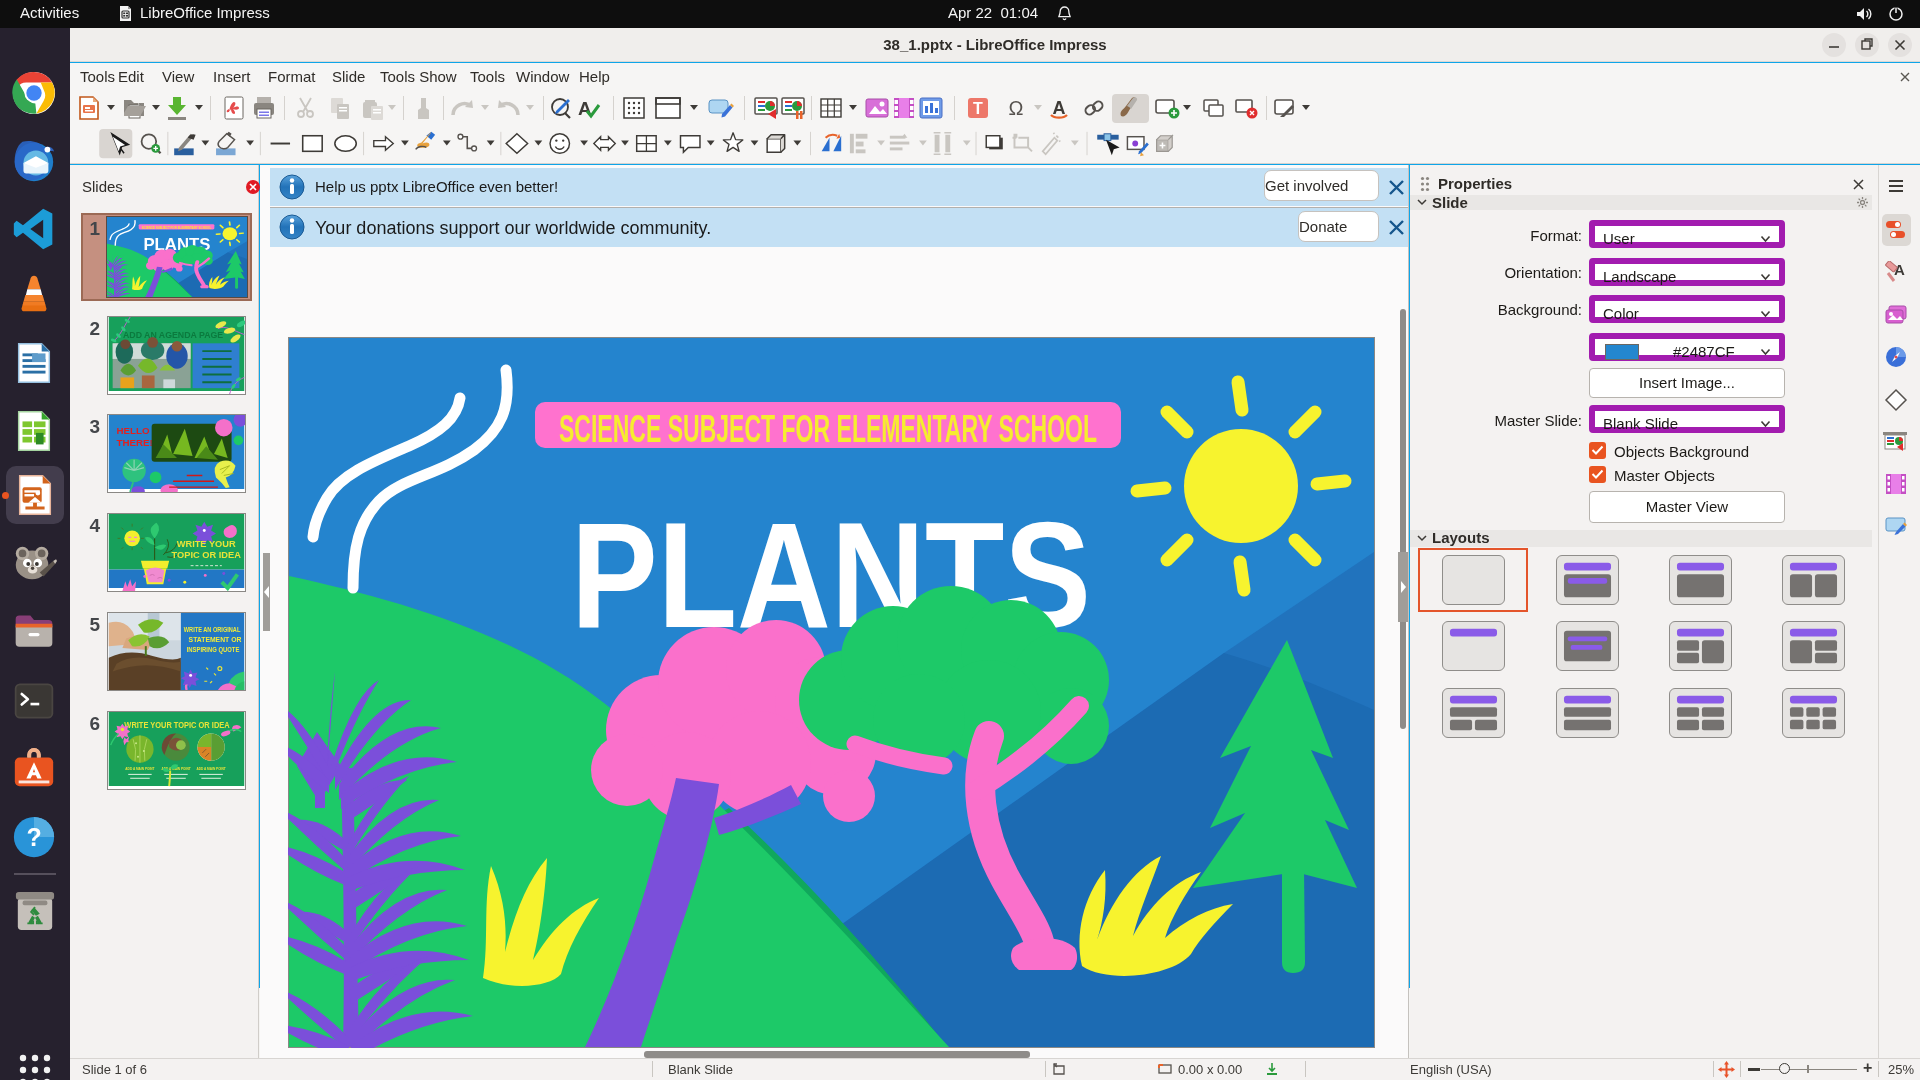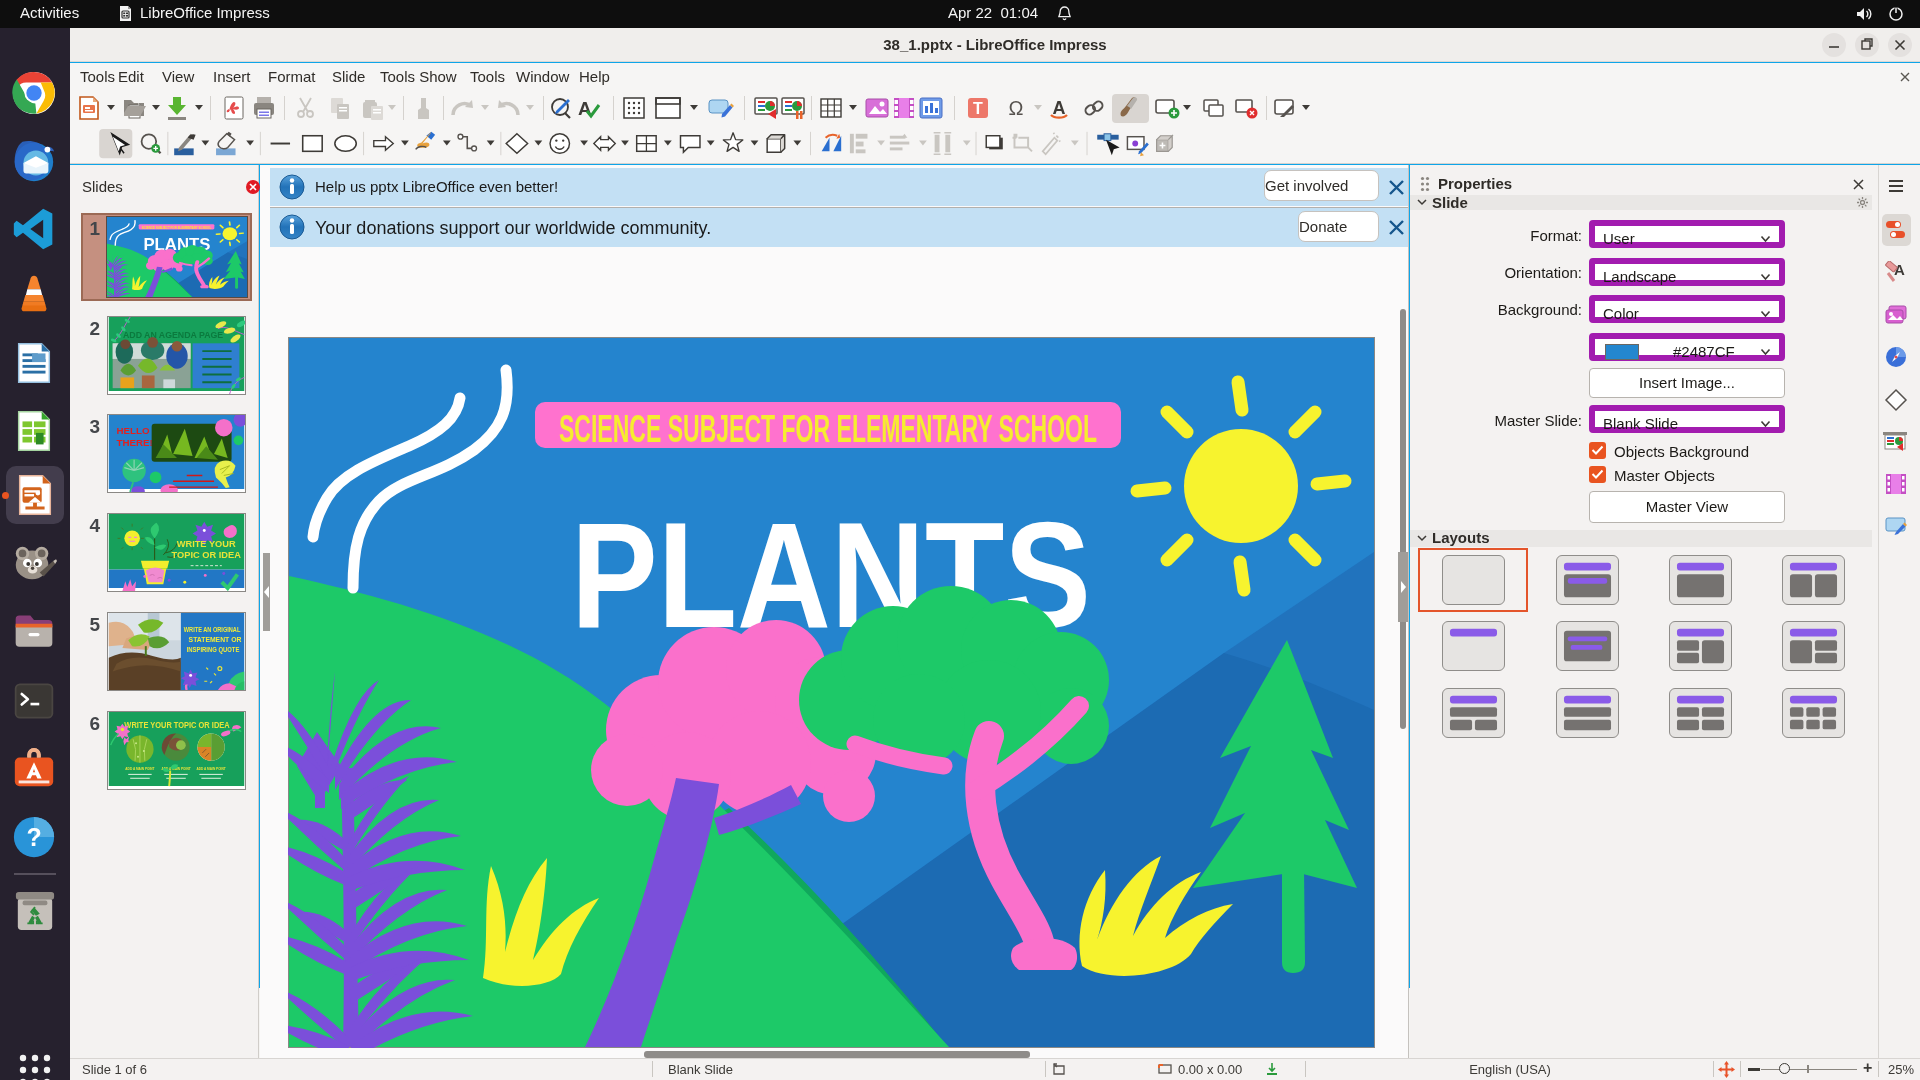--- a/index.html
+++ b/index.html
@@ -1130,21 +1130,21 @@
 <svg class="abs" style="left:1088px;top:1036px" width="14" height="10" viewBox="0 0 14 10">
       <rect x="1" y="1" width="12" height="8" fill="none" stroke="#56524e" stroke-width="1.3"></rect>
       <path d="M1 1 l4 0 M1 1 l0 3" stroke="#e8632a" stroke-width="2"></path>
     </svg>
 <div class="abs" style="left:1108px;top:1034px;font-size:13px;color:#3c3a36">0.00 x 0.00</div>
 <svg class="abs" style="left:1196px;top:1034px" width="12" height="14" viewBox="0 0 12 14">
       <path d="M6 1 v8 M3 6 l3 3 3-3" fill="none" stroke="#2a9a3c" stroke-width="1.6"></path>
       <path d="M1 11 h10 v2 h-10 z" fill="#2a9a3c"></path>
     </svg>
 <div class="abs" style="left:1235px;top:1033px;width:1px;height:16px;background:#c9c6c1"></div>
-<div class="abs" style="left:1340px;top:1034px;width:200px;text-align:center;font-size:13px;color:#3c3a36">English (USA)</div>
+<div class="abs" style="left:1340px;top:1034px;width:200px;font-size:13px;color:#3c3a36">English (USA)</div>
 <div class="abs" style="left:1643px;top:1033px;width:1px;height:16px;background:#c9c6c1"></div>
 <svg class="abs" style="left:1648px;top:1033px" width="17" height="17" viewBox="0 0 17 17">
       <g fill="#e8532a">
         <path d="M8.5 0 l2.5 3.5 h-5 z"></path>
         <path d="M8.5 17 l-2.5-3.5 h5 z"></path>
         <path d="M0 8.5 l3.5-2.5 v5 z"></path>
         <path d="M17 8.5 l-3.5 2.5 v-5 z"></path>
         <rect x="7.5" y="3" width="2" height="11"></rect>
         <rect x="3" y="7.5" width="11" height="2"></rect>
       </g>

